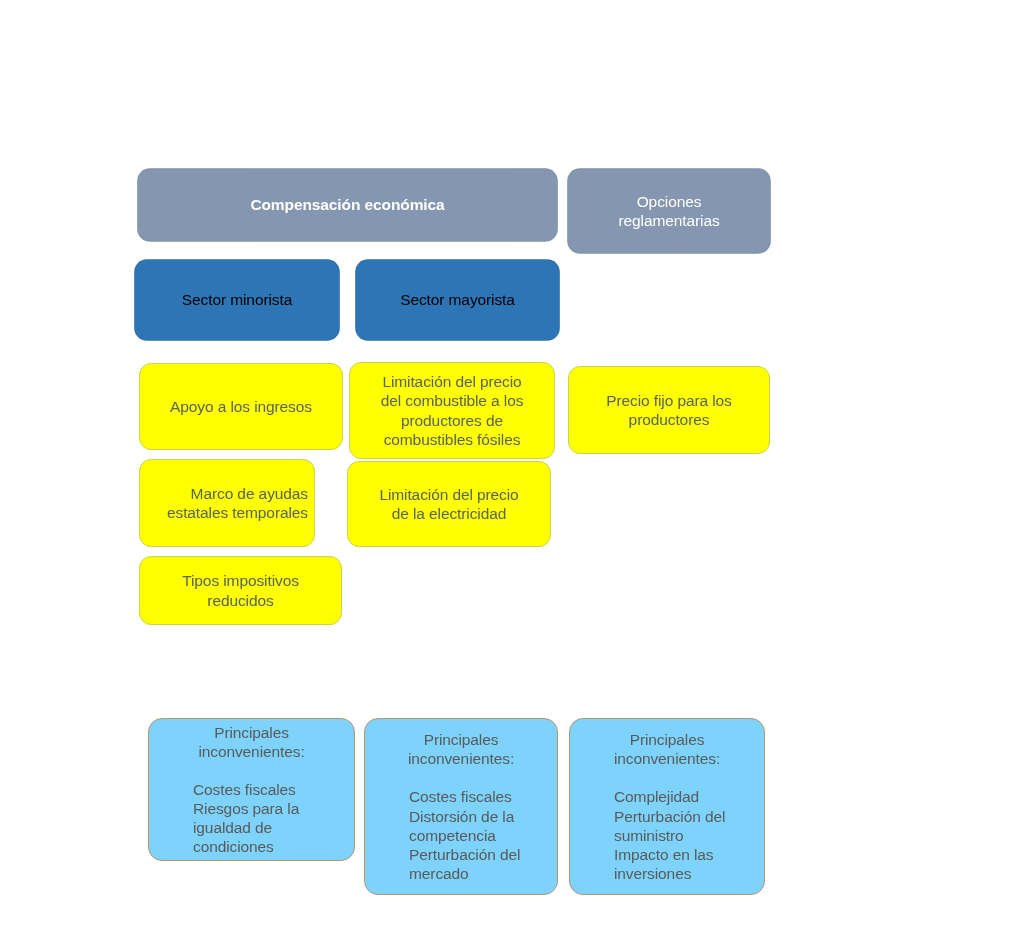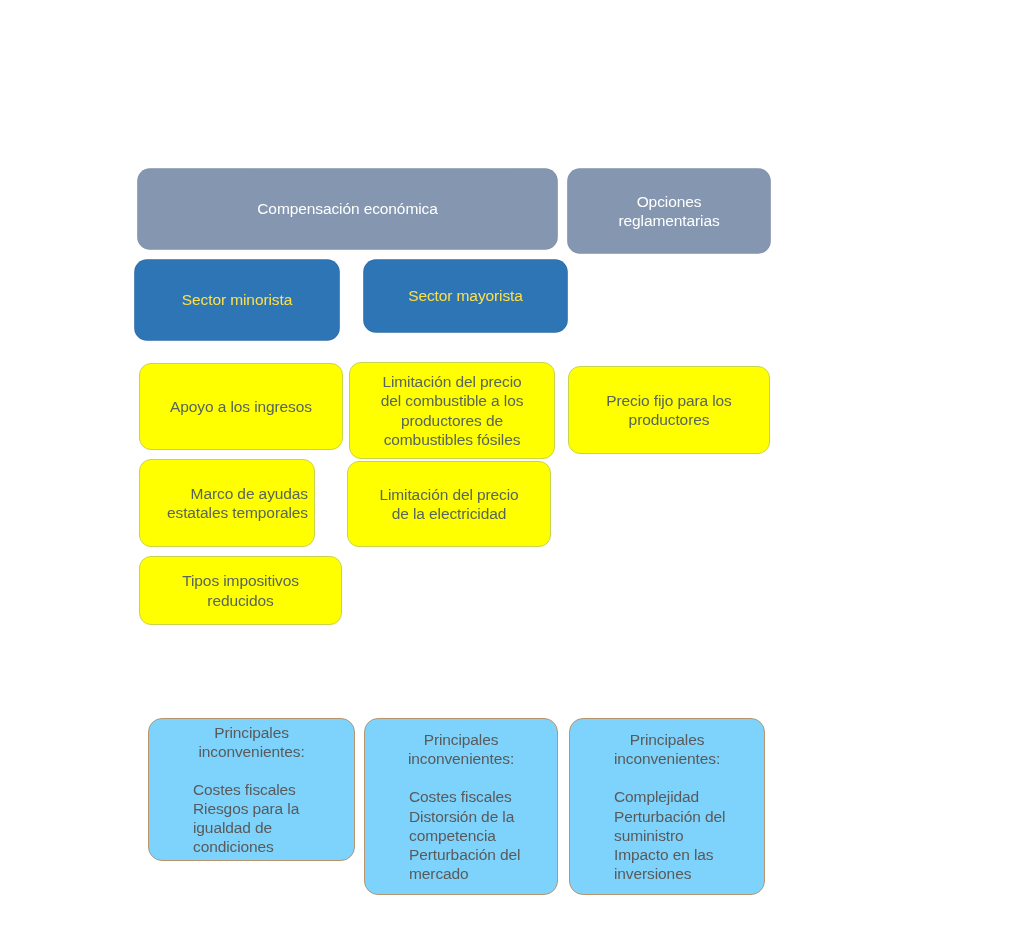--- a/index.html
+++ b/index.html
@@ -44,21 +44,21 @@
     border-radius: 12px;
     color: #ffffff;
     font-size: 15.5px;
     box-shadow: 0 0 0 0.8px #7e90a9;
   }
 
   
   .sector {
     background: #2e75b6;
     border-radius: 12px;
-    color: #fde047;
+    color: #000000;
     font-size: 15.5px;
     box-shadow: 0 0 0 0.8px #2b6da8;
   }
 
   
   .measure {
     background: #ffff00;
     border: 1px solid #c8d44e;
     border-radius: 12px;
     color: #58655b;
@@ -85,34 +85,34 @@
     display: block;
     text-align: left;
     margin-left: 34px;
   }
 </style>
 </head>
 <body>
 
 <div id="canvas">
 
-  <div class="box cat" style="left:138px; top:169px; width:419px; height:80px;">
+  <div class="box cat" style="left:138px; top:169px; width:419px; height:72px;font-weight:bold;">
     <span class="txt">Compensación económica</span>
   </div>
 
   <div class="box cat" style="left:568px; top:169px; width:202px; height:84px;">
     <span class="txt">Opciones
 reglamentarias</span>
   </div>
 
   <div class="box sector" style="left:135px; top:260px; width:204px; height:80px;">
     <span class="txt">Sector minorista</span>
   </div>
 
-  <div class="box sector" style="left:364px; top:260px; width:203px; height:72px;">
+  <div class="box sector" style="left:356px; top:260px; width:203px; height:80px;">
     <span class="txt">Sector mayorista</span>
   </div>
 
   <div class="box measure" style="left:139px; top:363px; width:204px; height:87px;">
     <span class="txt">Apoyo a los ingresos</span>
   </div>
 
   <div class="box measure" style="left:349px; top:362px; width:206px; height:97px;">
     <span class="txt">Limitación del precio
 del combustible a los

